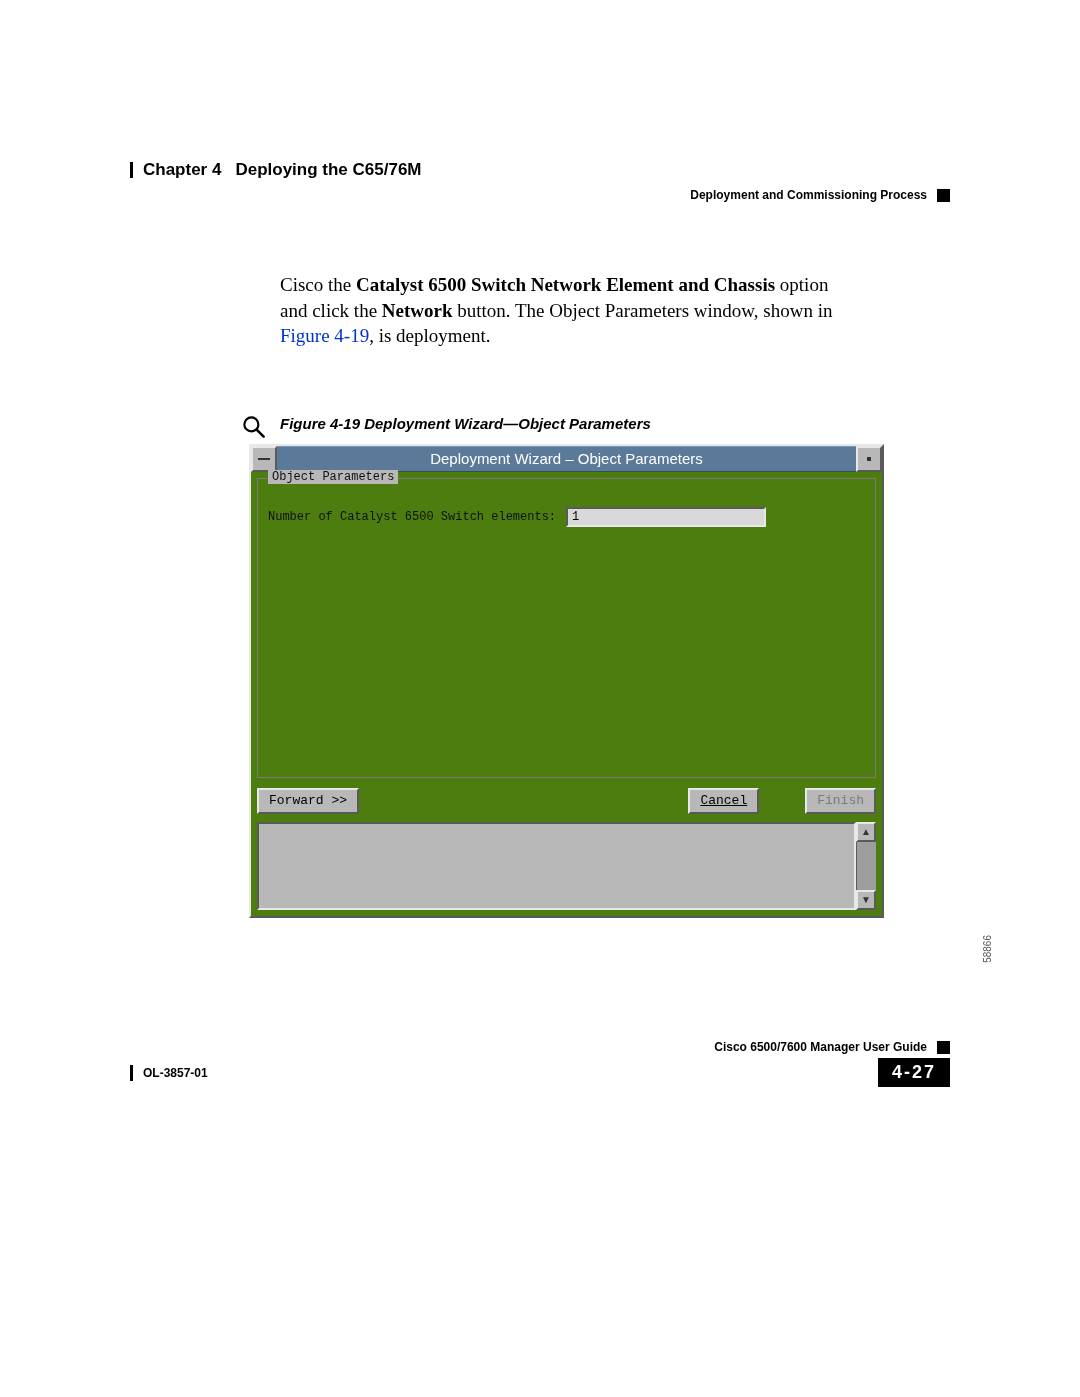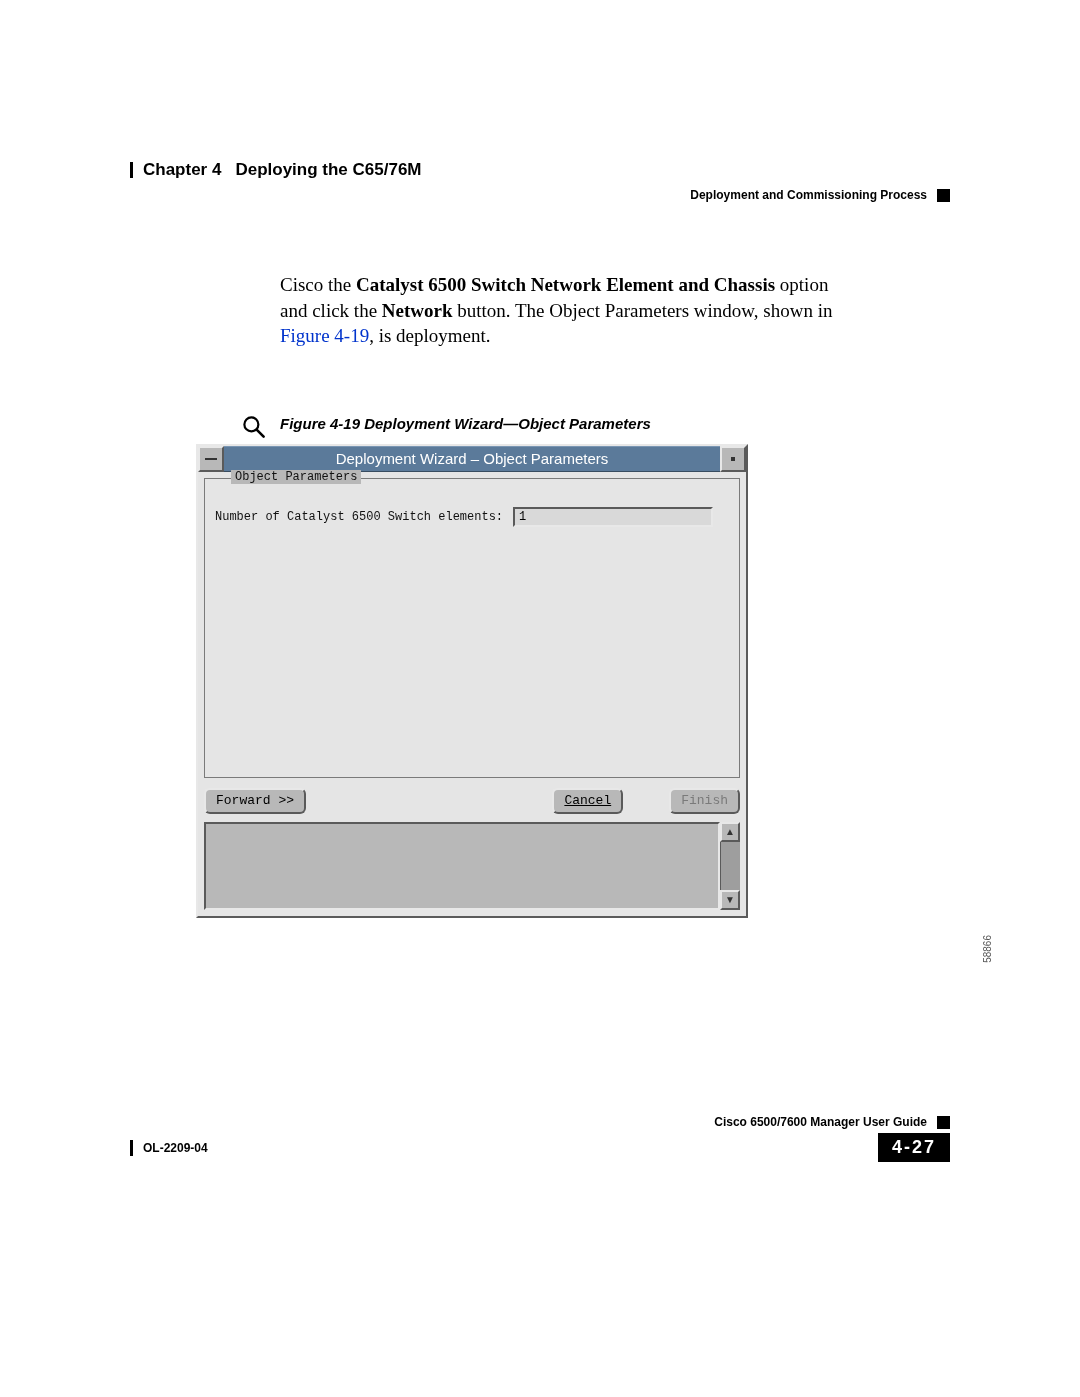--- a/index.html
+++ b/index.html
@@ -93,23 +93,23 @@
     margin-top: 66px;
     margin-left: 150px;
     font-family: Arial, Helvetica, sans-serif;
     font-style: italic;
     font-weight: bold;
     font-size: 15px;
   }
   
   .wizard {
     margin-top: 12px;
-    margin-left: 66px;
-    width: 552px;
-    background: #e5e5e5;
+    margin-left: 119px;
+    width: 635px;
+    background: #4d7c0f;
     border-top: 2px solid #e8e8e8;
     border-left: 2px solid #e8e8e8;
     border-right: 2px solid #5a5a5a;
     border-bottom: 2px solid #5a5a5a;
     font-family: Arial, Helvetica, sans-serif;
   }
   .titlebar {
     display: flex;
     align-items: stretch;
     height: 26px;
@@ -148,21 +148,21 @@
   }
   .groupbox {
     border: 1px solid #7a7a7a;
     position: relative;
     padding: 28px 10px 10px 10px;
     height: 300px;
   }
   .groupbox-label {
     position: absolute;
     top: -9px;
-    left: 26px;
+    left: 10px;
     background: #b8b8b8;
     padding: 0 4px;
     font-family: "Courier New", monospace;
     font-size: 12px;
     color: #111;
   }
   .field-row {
     display: flex;
     align-items: center;
     gap: 10px;
@@ -197,21 +197,20 @@
     background: #b8b8b8;
     border-top: 2px solid #e8e8e8;
     border-left: 2px solid #e8e8e8;
     border-right: 2px solid #5a5a5a;
     border-bottom: 2px solid #5a5a5a;
     font-family: "Courier New", monospace;
     font-size: 13px;
     display: flex;
     align-items: center;
     cursor: pointer;
-    border-radius: 6px;
   }
   .btn .ul { text-decoration: underline; }
   .btn.disabled { color: #7a7a7a; cursor: default; }
   .spacer { flex: 1; }
   .log-area {
     margin-top: 8px;
     height: 88px;
     display: flex;
   }
   .log-text {
@@ -249,21 +248,21 @@
     font-family: Arial, sans-serif;
     font-size: 10px;
     color: #555;
     transform: rotate(-90deg);
     transform-origin: right top;
   }
   
   .footer {
     position: absolute;
     left: 130px;
-    top: 1115px;
+    top: 1040px;
     width: 820px;
     font-family: Arial, Helvetica, sans-serif;
   }
   .footer-top {
     display: flex;
     justify-content: flex-end;
     align-items: center;
     font-size: 12px;
     font-weight: bold;
   }
@@ -363,17 +362,17 @@
 
 <div class="img-id">58866</div>
 
 <div class="footer">
   <div class="footer-top">
     <span>Cisco 6500/7600 Manager User Guide</span>
     <div class="square"></div>
   </div>
   <div class="footer-bottom">
     <div class="left-bar"></div>
-    <span>OL-2209-04</span>
+    <span>OL-3857-01</span>
     <div class="filler"></div>
     <div class="page-num">4-27</div>
   </div>
 </div>
 
 </body></html>

